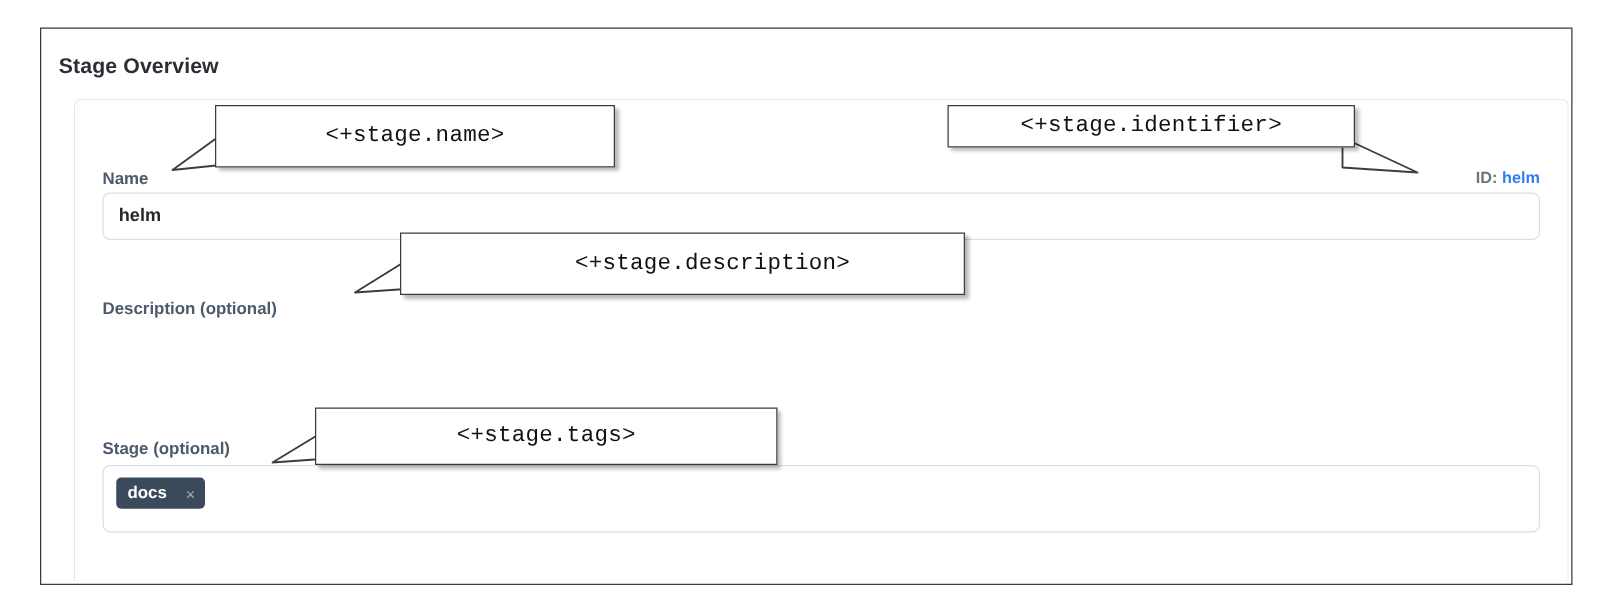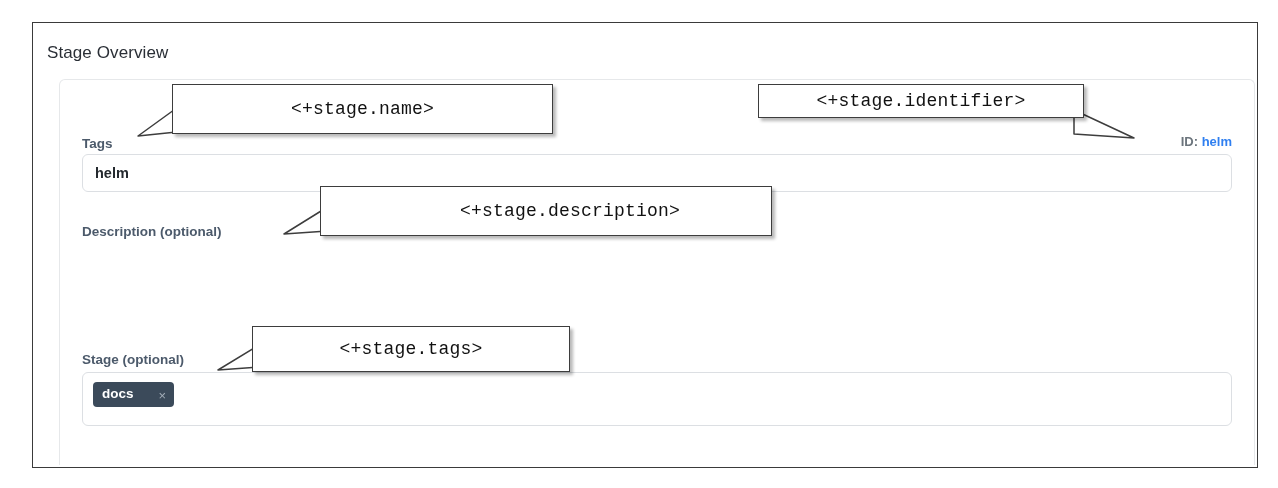--- a/index.html
+++ b/index.html
@@ -27,21 +27,21 @@
     background: #ffffff;
     box-sizing: border-box;
   }
 
   
   #page-title {
     position: absolute;
     left: 14px;
     top: 20px;
     font-size: 17px;
-    font-weight: normal;
+    font-weight: bold;
     color: #2a2f36;
     letter-spacing: 0.1px;
     white-space: nowrap;
   }
 
   
   #stage-card {
     position: absolute;
     left: 26px;
     top: 56px;
@@ -128,21 +128,21 @@
     height: 54px;
     box-sizing: border-box;
     border: 1px solid #dcdfe3;
     border-radius: 6px;
     background: #ffffff;
     padding: 9px 10px;
   }
   .tag-chip {
     display: inline-flex;
     align-items: flex-end;
-    gap: 25px;
+    gap: 15px;
     background: #3b4a5a;
     color: #ffffff;
     border-radius: 4px;
     padding: 4px 8px 5px 9px;
     font-size: 13.5px;
     font-weight: bold;
     line-height: 16px;
   }
   .tag-chip .chip-x {
     color: #a3adb8;
@@ -178,31 +178,31 @@
 <body>
 
 <div id="screenshot-frame">
 
   <div id="page-title">Stage Overview</div>
 
   <div id="stage-card">
 
     <div class="field-block" style="top:54px;">
       <div style="position:relative;height:20px;">
-        <span class="field-label">Tags</span>
+        <span class="field-label">Name</span>
         <span class="id-line">
           <span class="id-key">ID:</span>
           <span class="id-val">helm</span>
         </span>
       </div>
       <input class="text-input single" type="text" value="helm" style="">
     </div>
 
     <div class="field-block" style="top:142px;">
-      <div style="height:20px;">
+      <div style="height:20px;margin-top:16px;">
         <span class="field-label">Description (optional)</span>
       </div>
     </div>
 
     <div class="field-block" style="top:270px;">
       <div style="height:22px;">
         <span class="field-label">Stage (optional)</span>
       </div>
       <div class="tags-input">
         <span class="tag-chip">
@@ -224,19 +224,19 @@
 </svg>
 
 <svg class="callout-tail" style="left:278px; top:194px; width:68px; height:46px;" viewBox="0 0 68 46">
   <polygon points="6,40 64,4 64,36" fill="#ffffff" stroke="#3d3d3d" stroke-width="1.5" stroke-linejoin="round"></polygon>
 </svg>
 
 <svg class="callout-tail" style="left:212px; top:332px; width:66px; height:44px;" viewBox="0 0 66 44">
   <polygon points="6,38 62,4 62,34" fill="#ffffff" stroke="#3d3d3d" stroke-width="1.5" stroke-linejoin="round"></polygon>
 </svg>
 
-<div class="callout" style="left:172px; top:84px; width:381px; height:50px;">&lt;+stage.name&gt;</div>
+<div class="callout" style="left:172px; top:84px; width:320px; height:50px;">&lt;+stage.name&gt;</div>
 
 <div class="callout" style="left:758px; top:84px; width:326px; height:34px;">&lt;+stage.identifier&gt;</div>
 
 <div class="callout" style="left:320px; top:186px; width:452px; height:50px;padding-left:48px;">&lt;+stage.description&gt;</div>
 
-<div class="callout" style="left:252px; top:326px; width:318px; height:46px;">&lt;+stage.tags&gt;</div>
+<div class="callout" style="left:252px; top:326px; width:370px; height:46px;">&lt;+stage.tags&gt;</div>
 
 </body></html>

